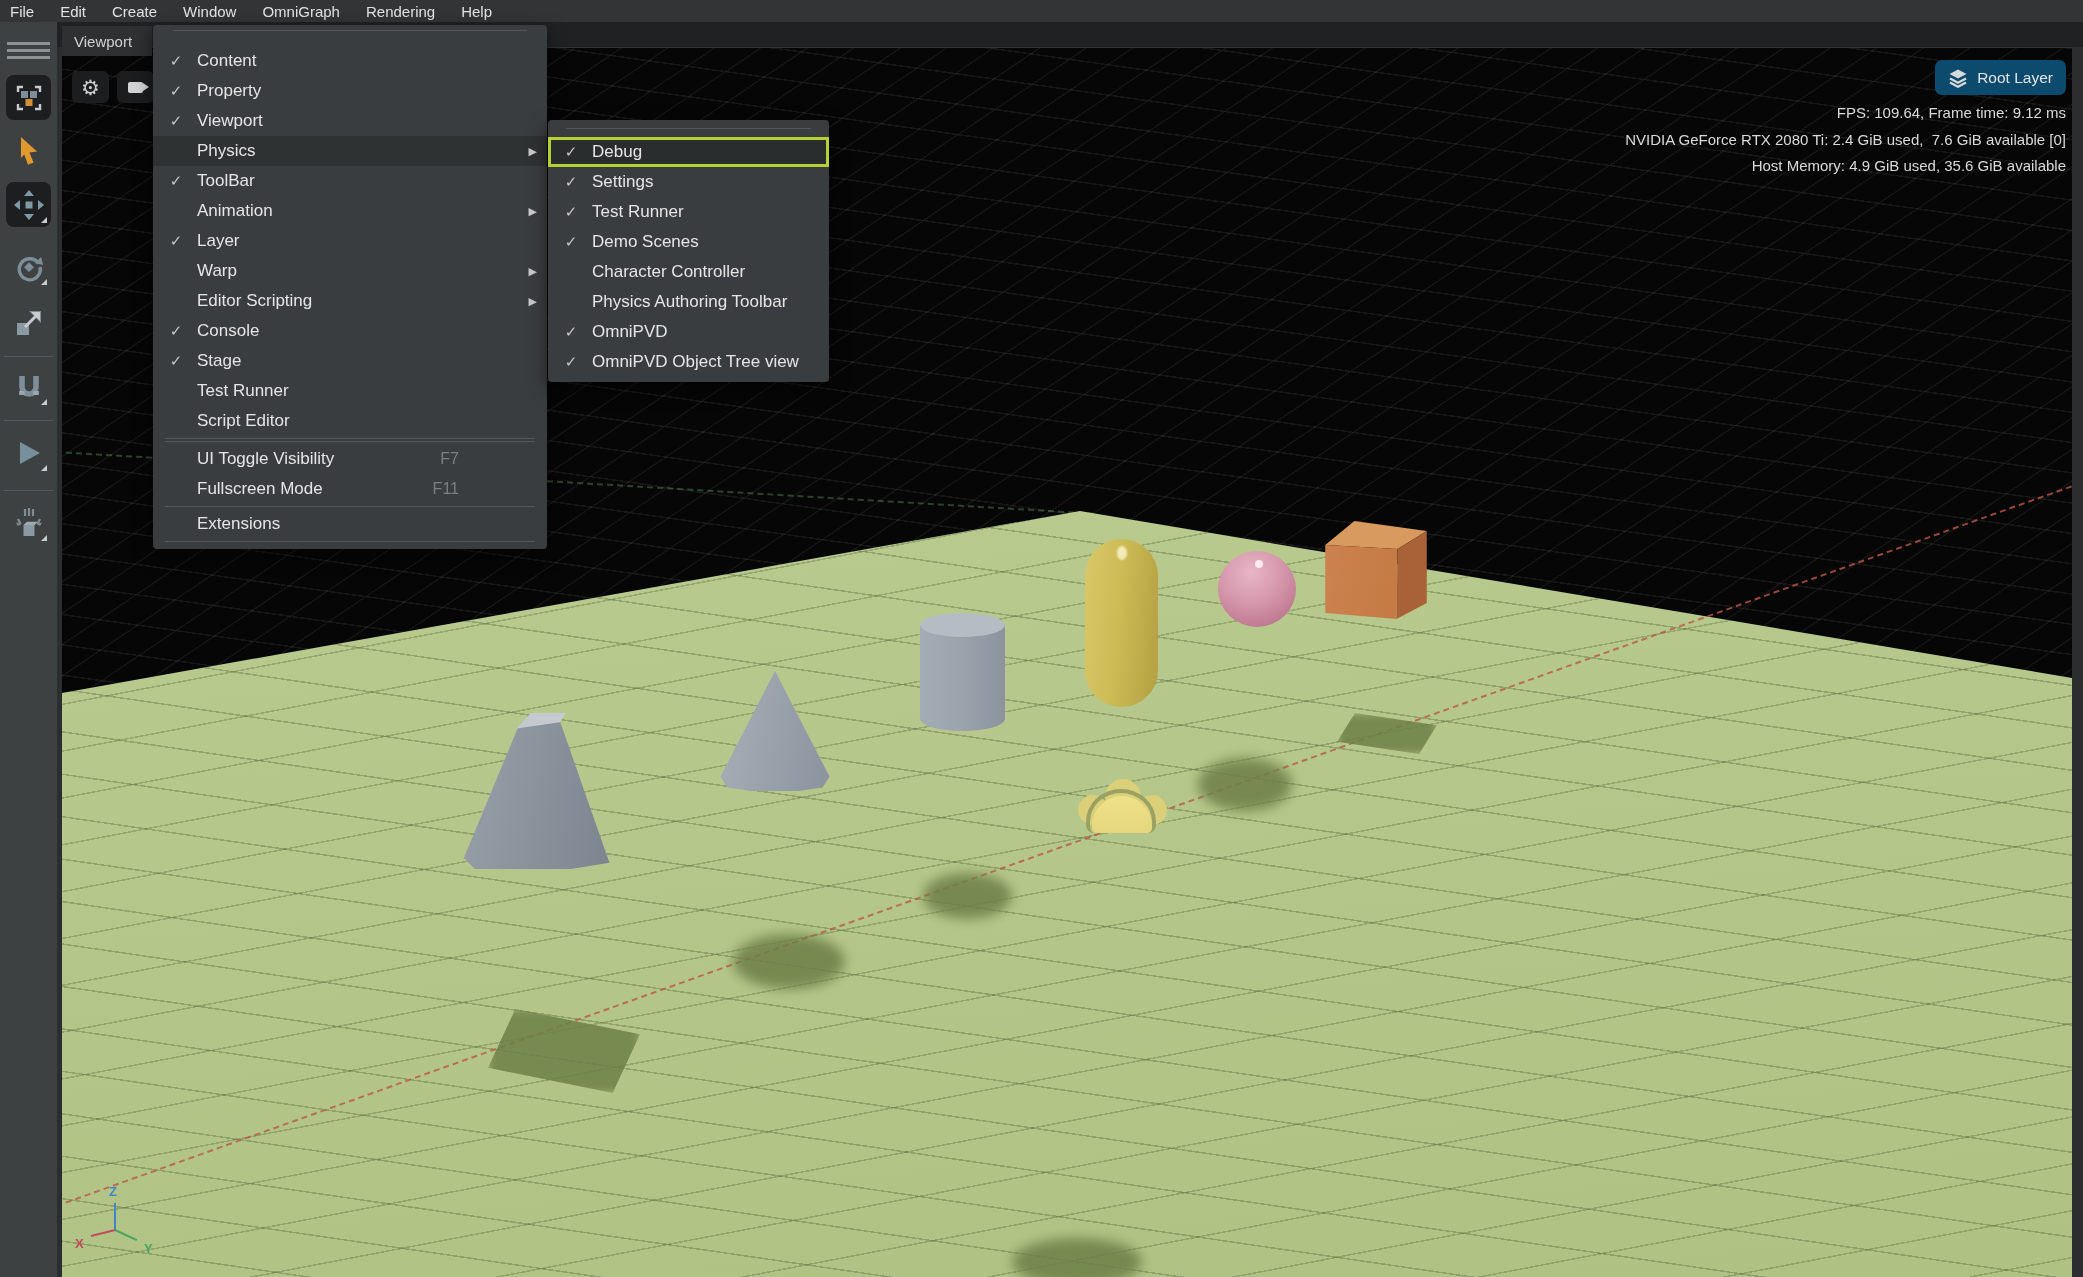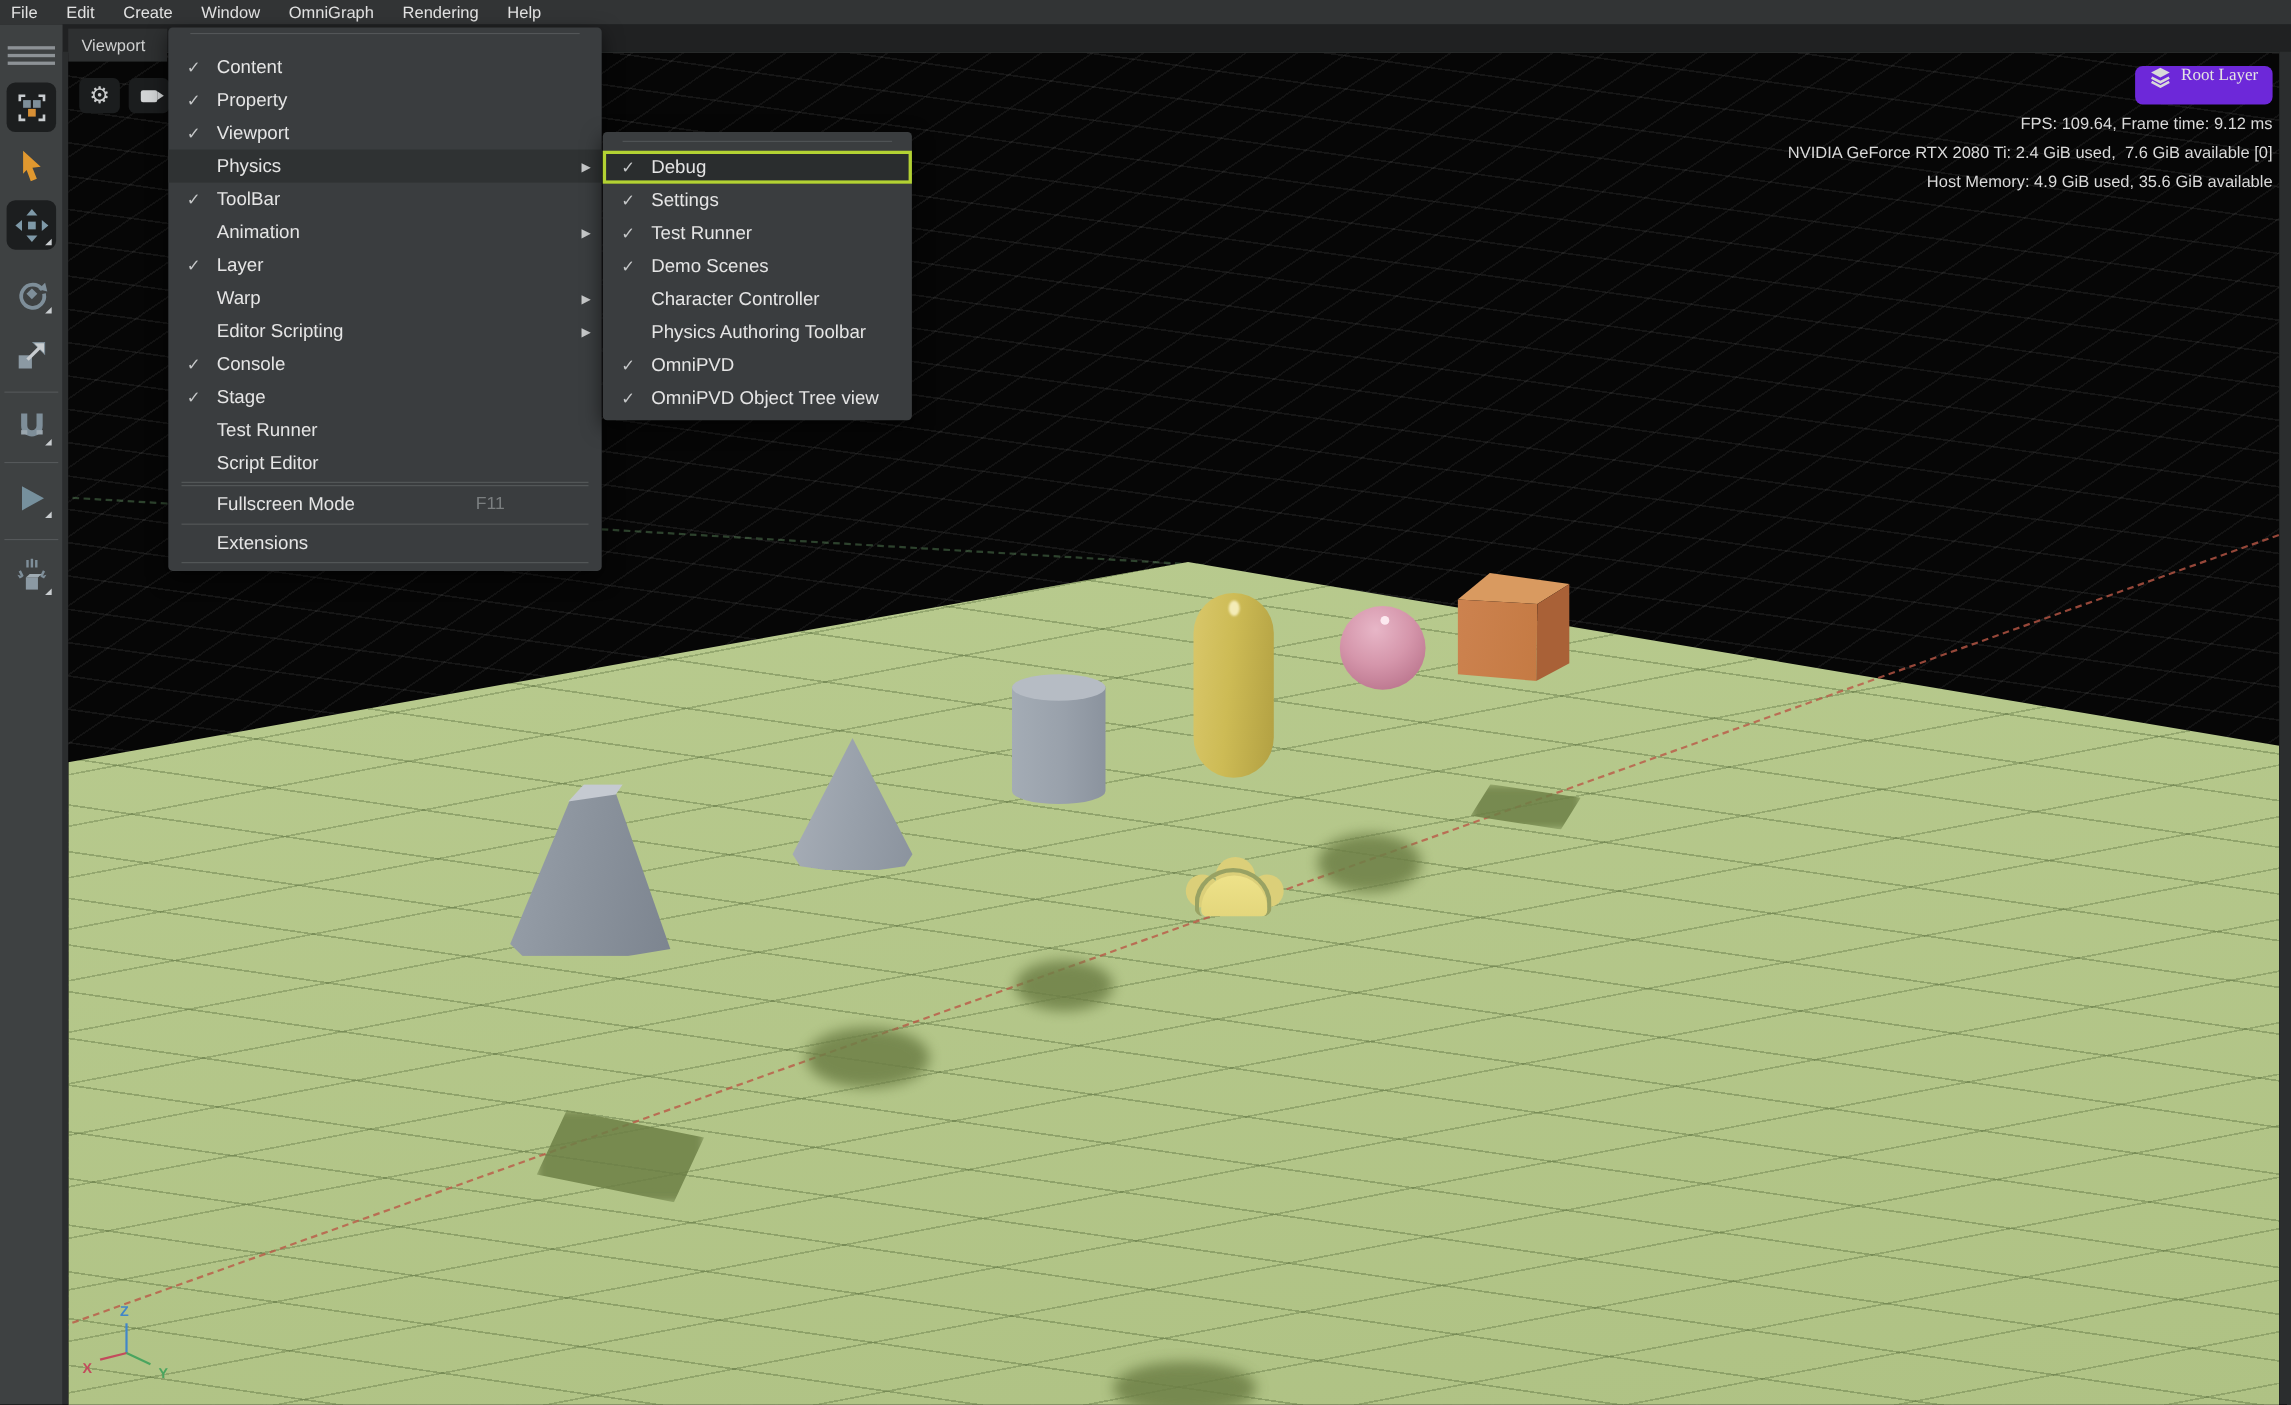--- a/index.html
+++ b/index.html
@@ -89,22 +89,22 @@
   .gizmo-label{position:absolute;font-size:13px;font-weight:bold;}
 
   
   .hud-btn{position:absolute;width:37px;height:32px;background:#1b1d1e;border-radius:6px;
            display:flex;align-items:center;justify-content:center;}
   .gear-glyph{color:#c9cbcc;font-size:21px;line-height:1;}
   .cam-body{width:15px;height:11px;background:#d2d4d5;border-radius:2px;position:relative;}
   .cam-lens{position:absolute;right:-6px;top:1px;width:0;height:0;
             border-left:6px solid #d2d4d5;border-top:4.5px solid transparent;border-bottom:4.5px solid transparent;}
   .hud-topright{position:absolute;right:6px;top:12px;text-align:right;z-index:10;}
-  .rootlayer-btn{display:inline-flex;gap:9px;background:#6d28d9;border-radius:7px;
-                 height:35px;padding:0 13px;margin-bottom:5px;font-family:Liberation Serif, serif;}
+  .rootlayer-btn{display:inline-flex;align-items:center;gap:9px;background:#0c4a6e;border-radius:7px;
+                 height:35px;padding:0 13px;margin-bottom:5px;}
   .rootlayer-label{color:#e3e3e3;font-size:15.5px;}
   .stats-line{color:#dadada;font-size:15px;line-height:26.5px;white-space:pre;}
 
   
   .menu-panel{position:absolute;background:#3a3d3f;border-radius:4px;
               box-shadow:0 6px 18px rgba(0,0,0,.55);z-index:100;padding-bottom:5px;box-sizing:border-box;}
   #window-menu{left:153px;top:25px;width:394px;}
   #physics-submenu{left:548px;top:120px;width:281px;}
   .menu-dragline{height:1px;background:#53565.8;background:#535658;margin:5px 20px 15px 20px;}
   #physics-submenu .menu-dragline{margin:8px 18px 8px 18px;}
@@ -365,20 +365,25 @@
           <span class="mi-label">Test Runner</span>
         </div>
         <div class="menu-row">
           <span class="mi-check"></span>
           <span class="mi-label">Script Editor</span>
         </div>
         <div class="menu-sep"></div>
         <div class="menu-sep"></div>
         <div class="menu-row">
           <span class="mi-check"></span>
+          <span class="mi-label">UI Toggle Visibility</span>
+          <span class="mi-shortcut">F7</span>
+        </div>
+        <div class="menu-row">
+          <span class="mi-check"></span>
           <span class="mi-label">Fullscreen Mode</span>
           <span class="mi-shortcut">F11</span>
         </div>
         <div class="menu-sep"></div>
         <div class="menu-row">
           <span class="mi-check"></span>
           <span class="mi-label">Extensions</span>
         </div>
         <div class="menu-sep"></div>
       </div>

